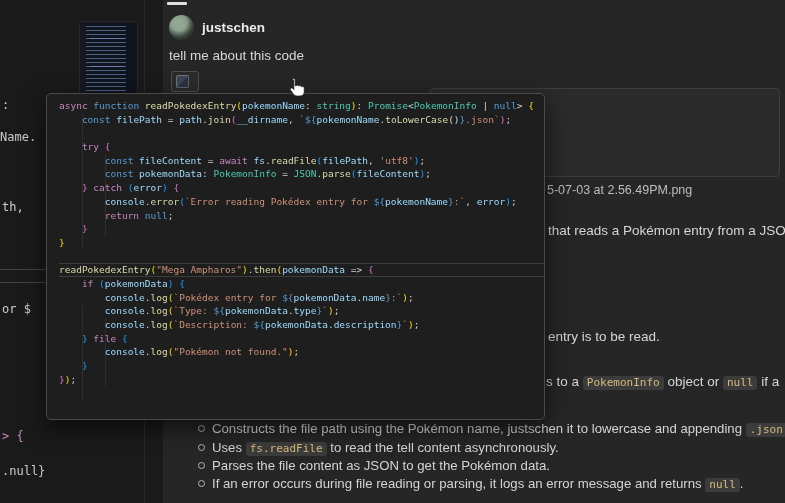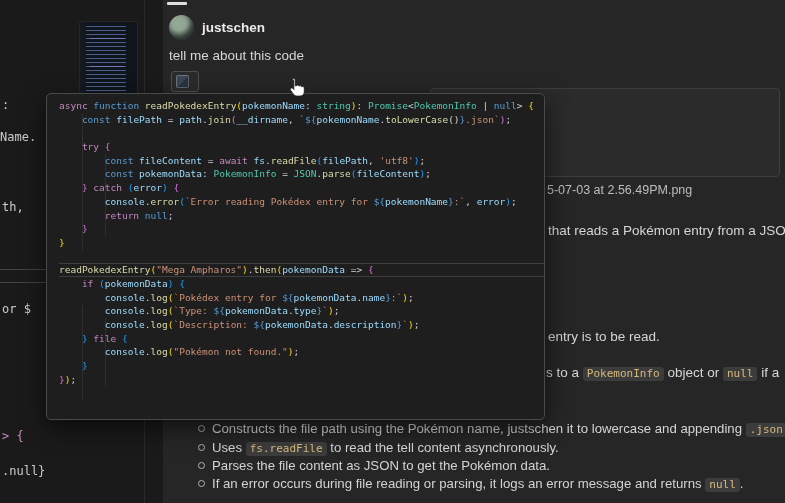--- a/index.html
+++ b/index.html
@@ -94,21 +94,21 @@
 <div class="msg-text">tell me about this code</div>
 
 <div class="attach-chip">
   <span class="attach-icon"></span>
 </div>
 
 <div class="preview-box"></div>
 <div class="resp-caption">5-07-03 at 2.56.49PM.png</div>
 <div class="resp-frag" style="left:548px;top:223px">that reads a Pokémon entry from a JSON</div>
 <div class="resp-frag" style="left:548px;top:329px">entry is to be read.</div>
-<div class="resp-frag" style="left:546px;top:365px"><span>s to a </span><span class="chip">PokemonInfo</span><span> object or </span><span class="chip">null</span><span> if a</span></div>
+<div class="resp-frag" style="left:546px;top:374px"><span>s to a </span><span class="chip">PokemonInfo</span><span> object or </span><span class="chip">null</span><span> if a</span></div>
 
 <ul class="bullets" id="bullet-list">
     <li><span>Constructs the file path using the Pokémon name, justschen it to lowercase and appending </span><span class="chip">.json</span></li>
     <li><span>Uses </span><span class="chip">fs.readFile</span><span> to read the tell content asynchronously.</span></li>
     <li><span>Parses the file content as JSON to get the Pokémon data.</span></li>
     <li><span>If an error occurs during file reading or parsing, it logs an error message and returns </span><span class="chip">null</span><span>.</span></li>
   </ul>
 
 <div class="code-tooltip">
   <div class="indent-guide" style="left:35px;top:19px;height:137px"></div>

